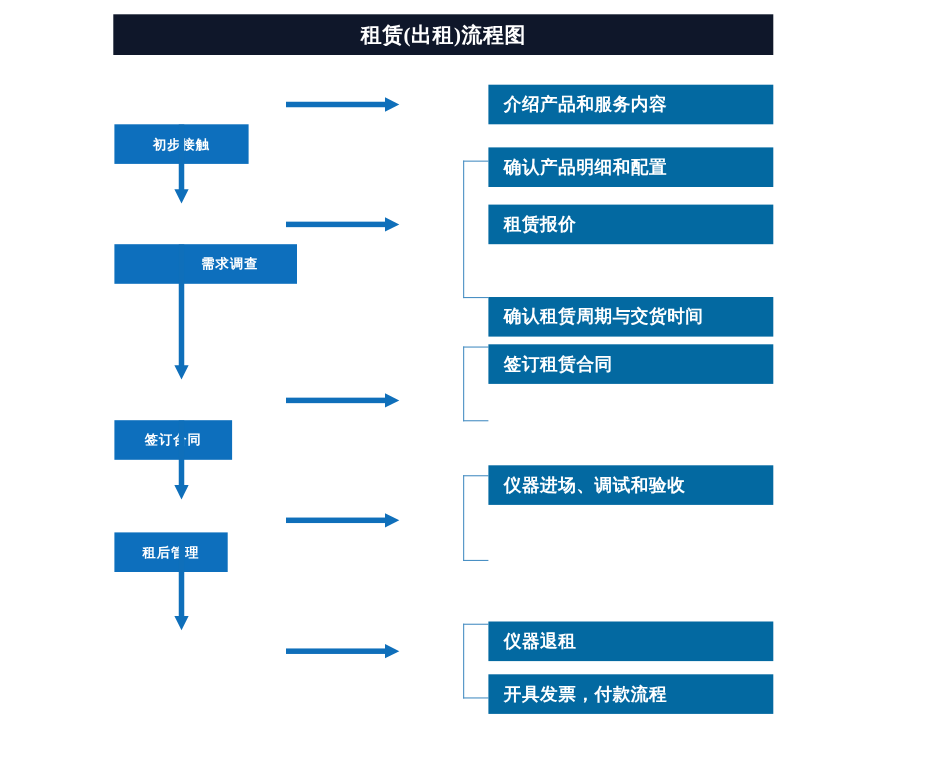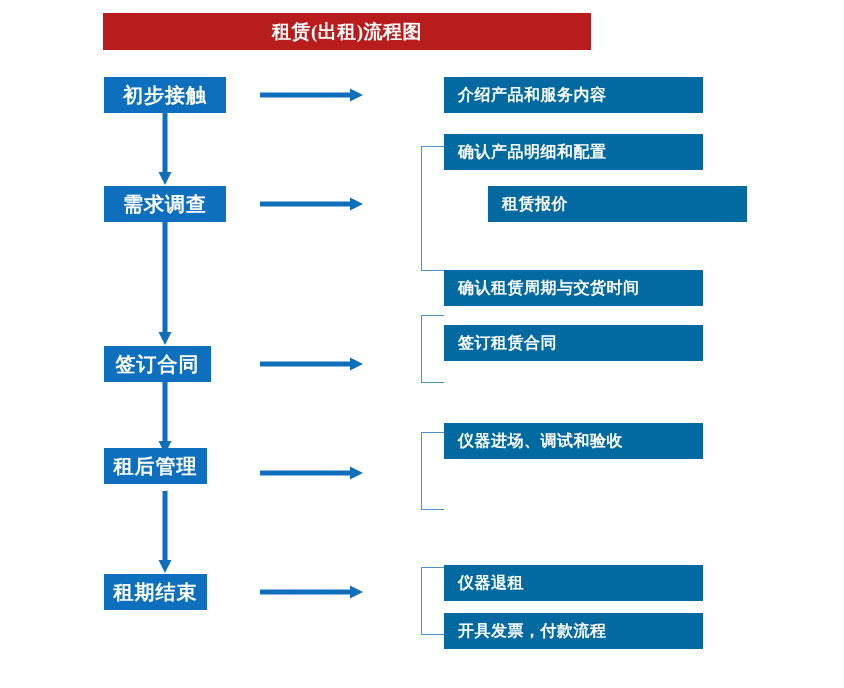--- a/index.html
+++ b/index.html
@@ -17,41 +17,42 @@
   #canvas {
     position: absolute;
     left: 0; top: 0;
     width: 844px;
     height: 688px;
   }
   .title-bar {
     position: absolute;
     left: 103px;
     top: 13px;
-    width: 488px;
+    width: 600px;
     height: 37px;
-    background: #b91c1c;
+    background: #0f172a;
     color: #ffffff;
     font-size: 19px;
     font-weight: bold;
     display: flex;
     align-items: center;
     justify-content: center;
     letter-spacing: 0.5px;
   }
   .stage-box {
     position: absolute;
     background: #0d6fbd;
     color: #ffffff;
-    font-size: 20px;
+    font-size: 12px;
     font-weight: bold;
     display: flex;
     align-items: center;
     justify-content: center;
     letter-spacing: 1px;
+    margin-top: 36px;
   }
   .detail-box {
     position: absolute;
     left: 444px;
     width: 259px;
     height: 36px;
     background: #0369a1;
     color: #ffffff;
     font-size: 16px;
     font-weight: bold;
@@ -82,27 +83,26 @@
 </style>
 </head>
 <body>
 
 <div id="canvas">
 
   <div class="title-bar">租赁(出租)流程图</div>
 
   <div class="stage-box" style="left:104px; top:77px; width:122px; height:36px;">初步接触</div>
 
-  <div class="stage-box" style="left:104px; top:186px; width:122px; height:36px;">需求调查</div>
+  <div class="stage-box" style="left:104px; top:186px; width:122px; height:36px;padding-left:44px;">需求调查</div>
 
   <div class="stage-box" style="left:104px; top:346px; width:107px; height:36px;">签订合同</div>
 
   <div class="stage-box" style="left:104px; top:448px; width:103px; height:36px;">租后管理</div>
 
-  <div class="stage-box" style="left:104px; top:574px; width:103px; height:36px;">租期结束</div>
 
   <div class="v-arrow" style="left:157px; top:113px; height:73px;">
     <svg width="16" height="73" viewBox="0 0 16 73" xmlns="http://www.w3.org/2000/svg">
       <rect x="5.5" y="0" width="5" height="62" fill="#0f6fba"></rect>
       <polygon points="8,72 1.5,59 14.5,59" fill="#0f6fba"></polygon>
     </svg>
   </div>
 
   <div class="v-arrow" style="left:157px; top:222px; height:124px;">
     <svg width="16" height="124" viewBox="0 0 16 124" xmlns="http://www.w3.org/2000/svg">
@@ -164,23 +164,23 @@
 
   <div class="bracket" style="top:315px; height:68px;"></div>
 
   <div class="bracket" style="top:432px; height:78px;"></div>
 
   <div class="bracket" style="top:567px; height:68px;"></div>
 
   <div class="detail-box" style="top:77px;">介绍产品和服务内容</div>
 
   <div class="detail-box" style="top:134px;">确认产品明细和配置</div>
-  <div class="detail-box" style="top:186px;margin-left:44px;">租赁报价</div>
+  <div class="detail-box" style="top:186px;">租赁报价</div>
   <div class="detail-box" style="top:246px;margin-top:24px;">确认租赁周期与交货时间</div>
 
-  <div class="detail-box" style="top:313px;margin-top:12px;">签订租赁合同</div>
+  <div class="detail-box" style="top:313px;">签订租赁合同</div>
 
   <div class="detail-box" style="top:423px;">仪器进场、调试和验收</div>
 
   <div class="detail-box" style="top:565px;">仪器退租</div>
   <div class="detail-box" style="top:613px;">开具发票，付款流程</div>
 
 </div>
 
 </body></html>

